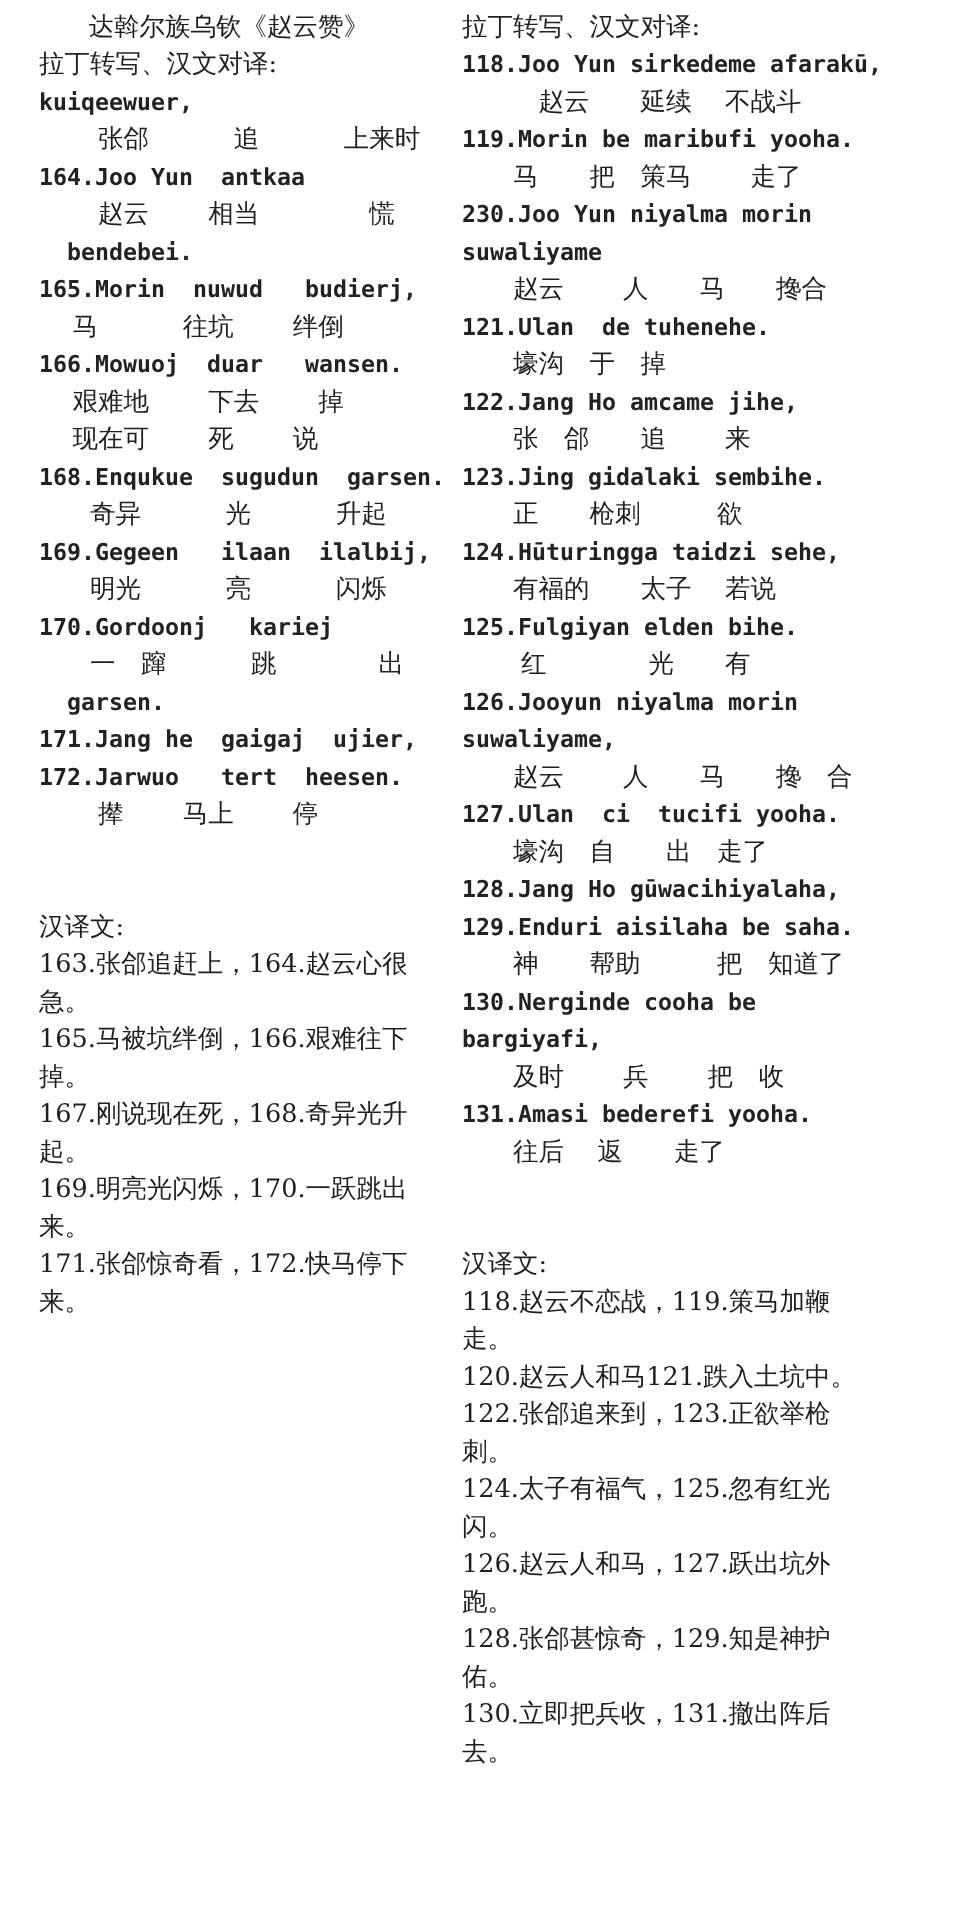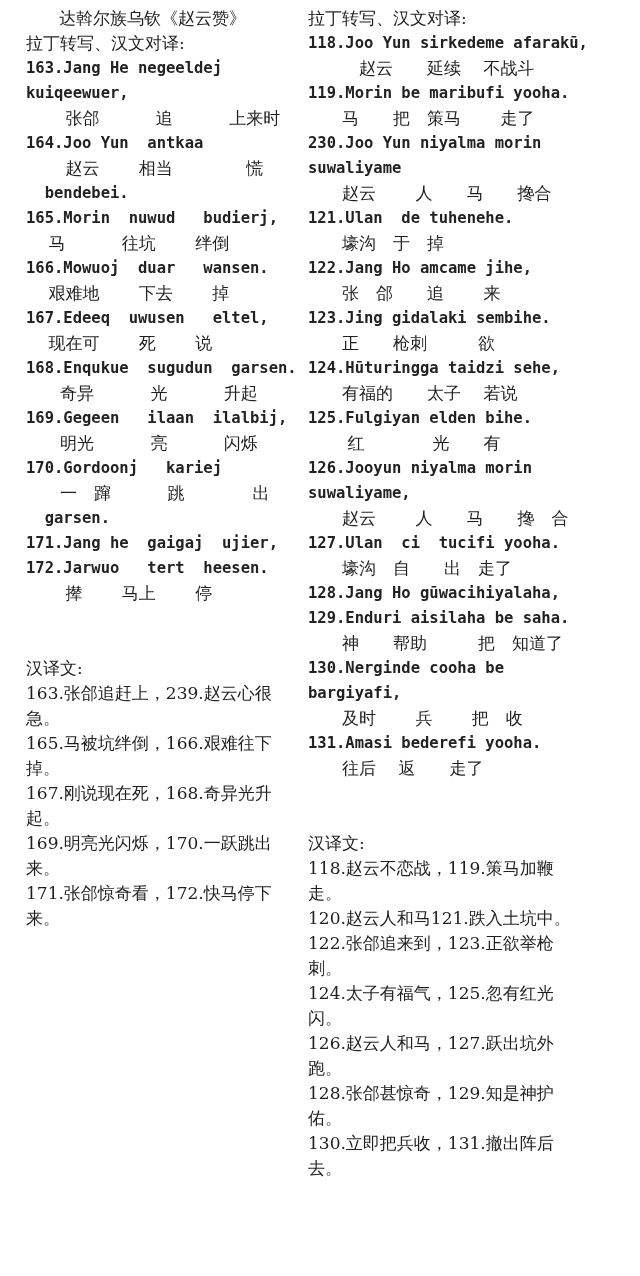--- a/index.html
+++ b/index.html
@@ -48,46 +48,44 @@
   .line--trans { }
   .line--blank { }
 </style>
 </head>
 <body>
 
 <div class="page">
   <div class="col col--left">
       <div class="line line--title">达斡尔族乌钦《赵云赞》</div>
       <div class="line line--heading">拉丁转写、汉文对译:</div>
-      <div class="line line--latin">163.Jang He negeeldej</div>
       <div class="line line--latin">kuiqeewuer,</div>
       <div class="line line--gloss">　　 张郃　　　 追　　　 上来时</div>
       <div class="line line--latin">164.Joo Yun  antkaa</div>
       <div class="line line--gloss">　　 赵云　　 相当　　　　 慌</div>
       <div class="line line--latin">  bendebei.</div>
       <div class="line line--latin">165.Morin  nuwud   budierj,</div>
       <div class="line line--gloss">　 马　　　 往坑　　 绊倒</div>
       <div class="line line--latin">166.Mowuoj  duar   wansen.</div>
       <div class="line line--gloss">　 艰难地　　 下去　　 掉</div>
-      <div class="line line--latin">167.Edeeq  uwusen   eltel,</div>
       <div class="line line--gloss">　 现在可　　 死　　 说</div>
       <div class="line line--latin">168.Enqukue  sugudun  garsen.</div>
       <div class="line line--gloss">　　奇异　　　 光　　　 升起</div>
       <div class="line line--latin">169.Gegeen   ilaan  ilalbij,</div>
       <div class="line line--gloss">　　明光　　　 亮　　　 闪烁</div>
       <div class="line line--latin">170.Gordoonj   kariej</div>
       <div class="line line--gloss">　　一　蹿　　　 跳　　　　出</div>
       <div class="line line--latin">  garsen.</div>
       <div class="line line--latin">171.Jang he  gaigaj  ujier,</div>
       <div class="line line--latin">172.Jarwuo   tert  heesen.</div>
       <div class="line line--gloss">　　 撵　　 马上　　 停</div>
       <div class="line line--blank"></div>
       <div class="line line--blank"></div>
       <div class="line line--heading">汉译文:</div>
-      <div class="line line--trans">163.张郃追赶上，239.赵云心很</div>
+      <div class="line line--trans">163.张郃追赶上，164.赵云心很</div>
       <div class="line line--trans">急。</div>
       <div class="line line--trans">165.马被坑绊倒，166.艰难往下</div>
       <div class="line line--trans">掉。</div>
       <div class="line line--trans">167.刚说现在死，168.奇异光升</div>
       <div class="line line--trans">起。</div>
       <div class="line line--trans">169.明亮光闪烁，170.一跃跳出</div>
       <div class="line line--trans">来。</div>
       <div class="line line--trans">171.张郃惊奇看，172.快马停下</div>
       <div class="line line--trans">来。</div>
     </div>

